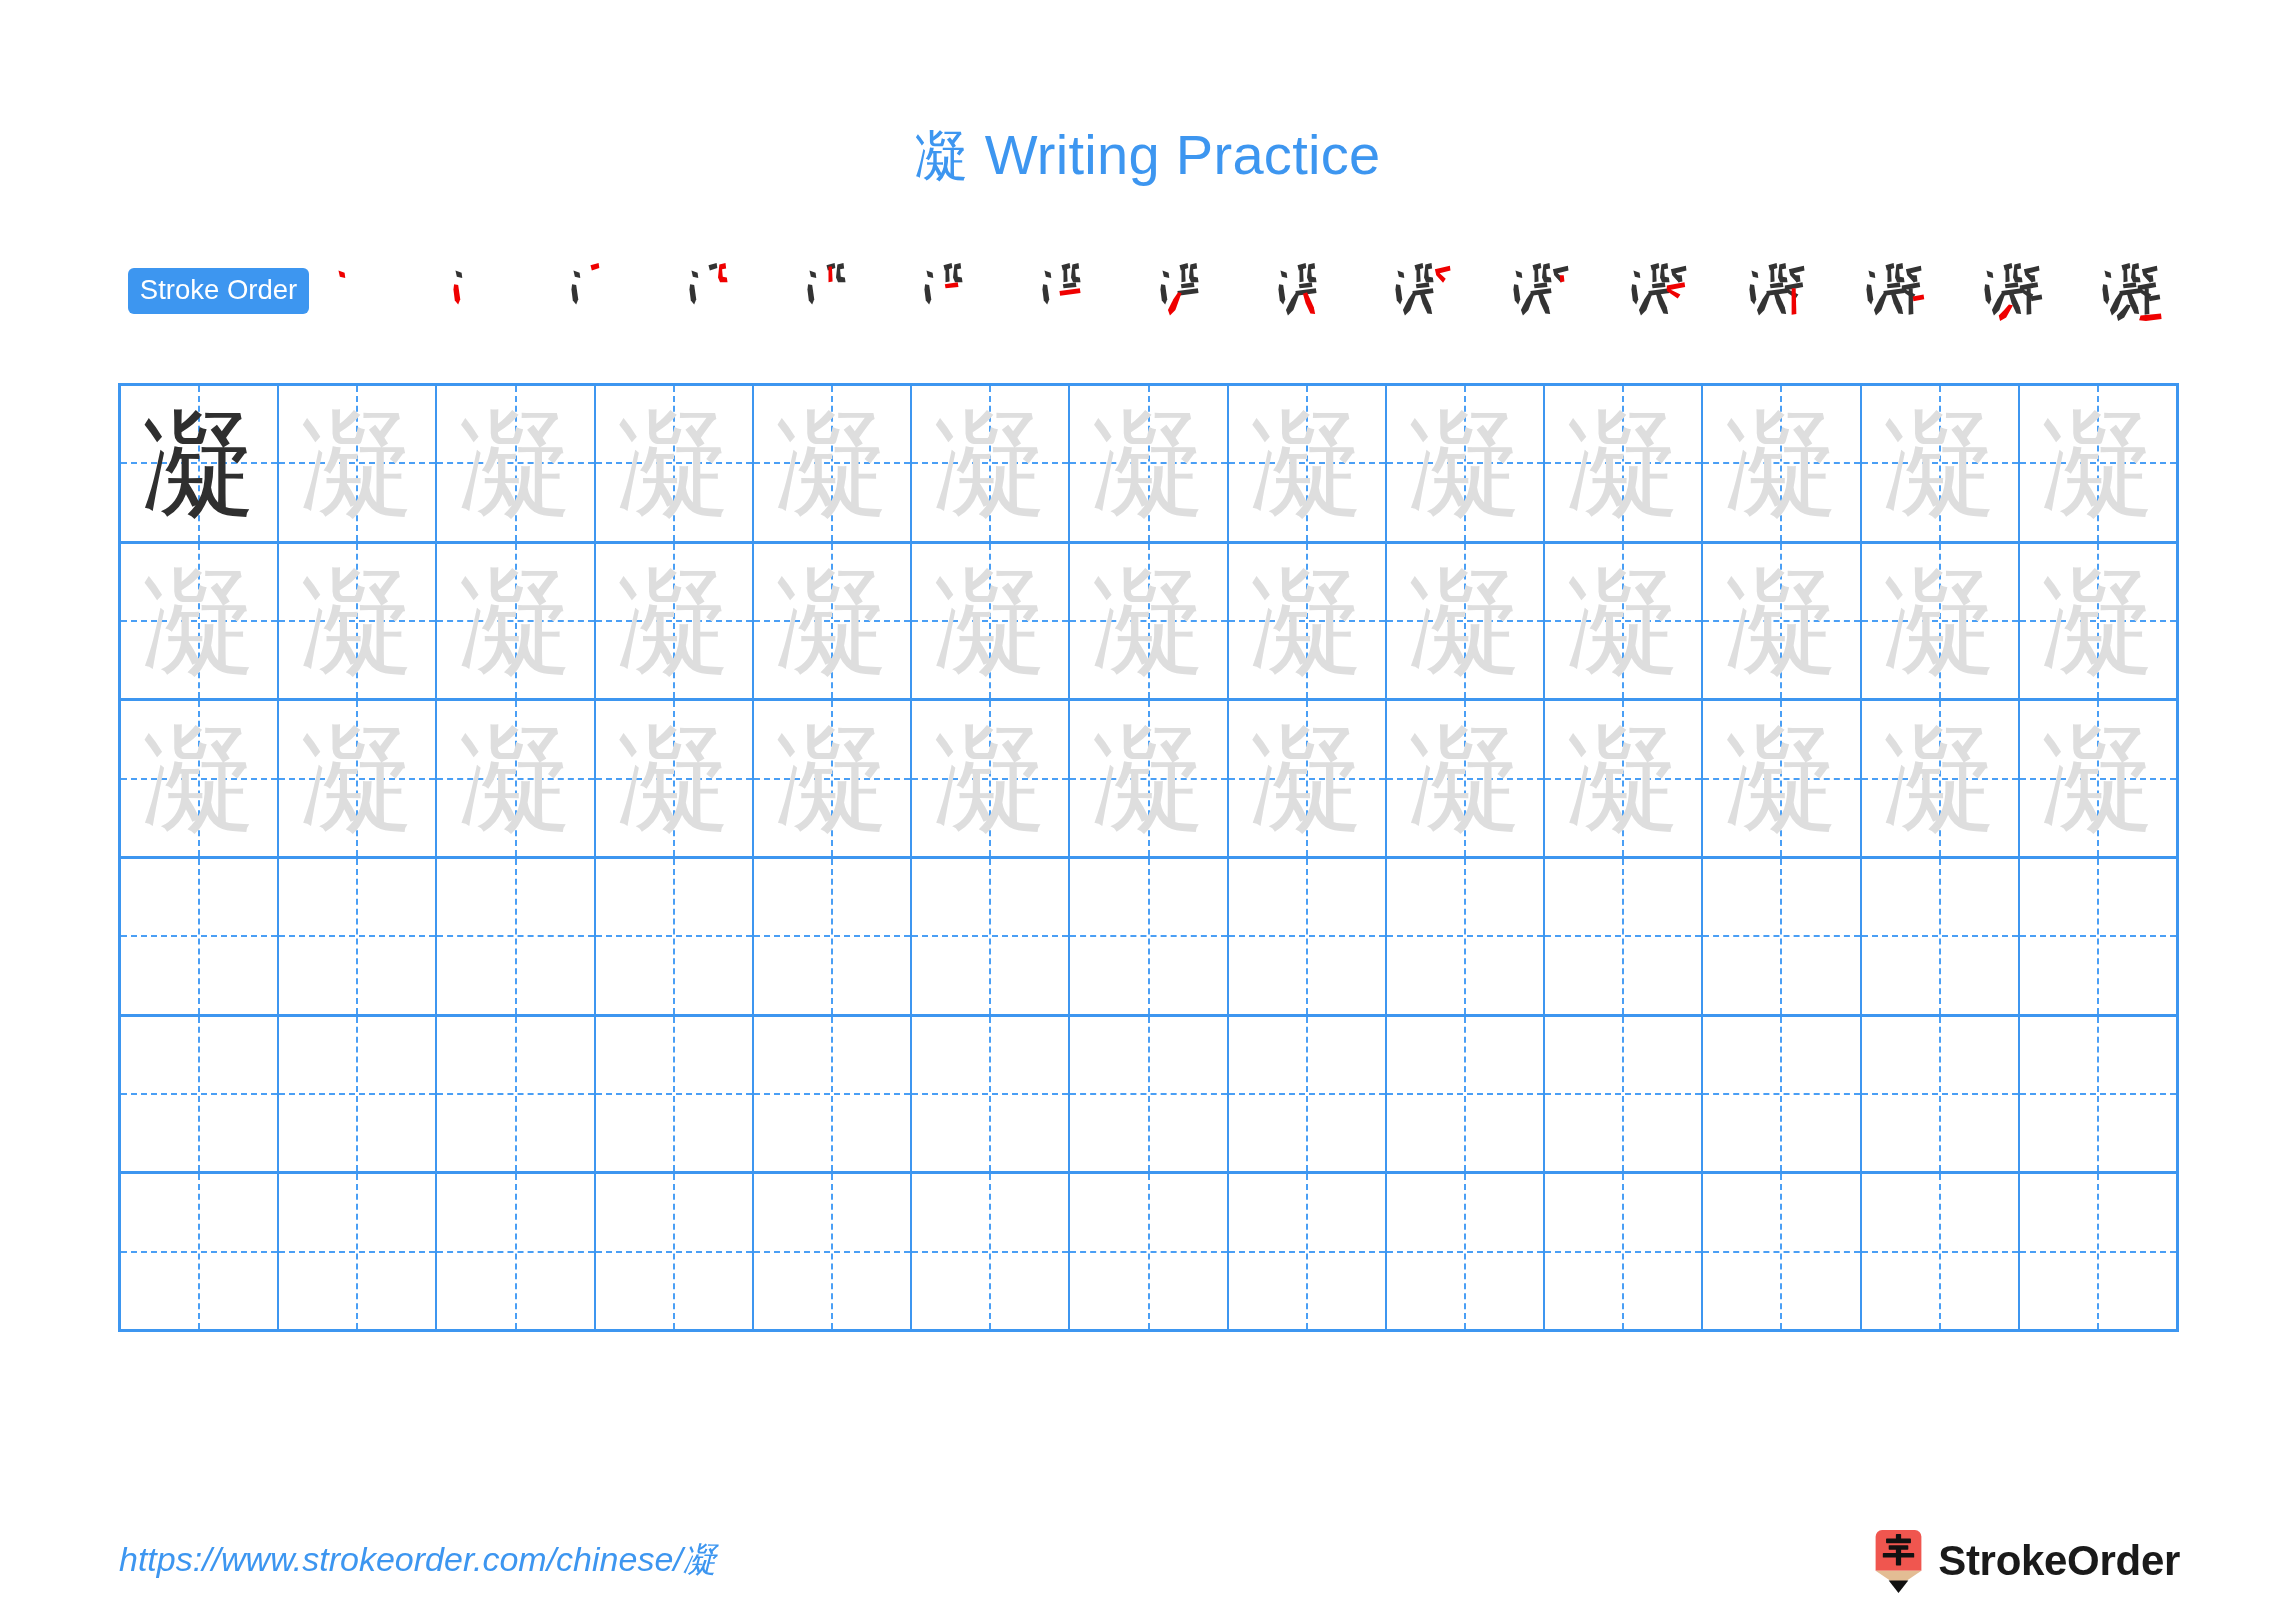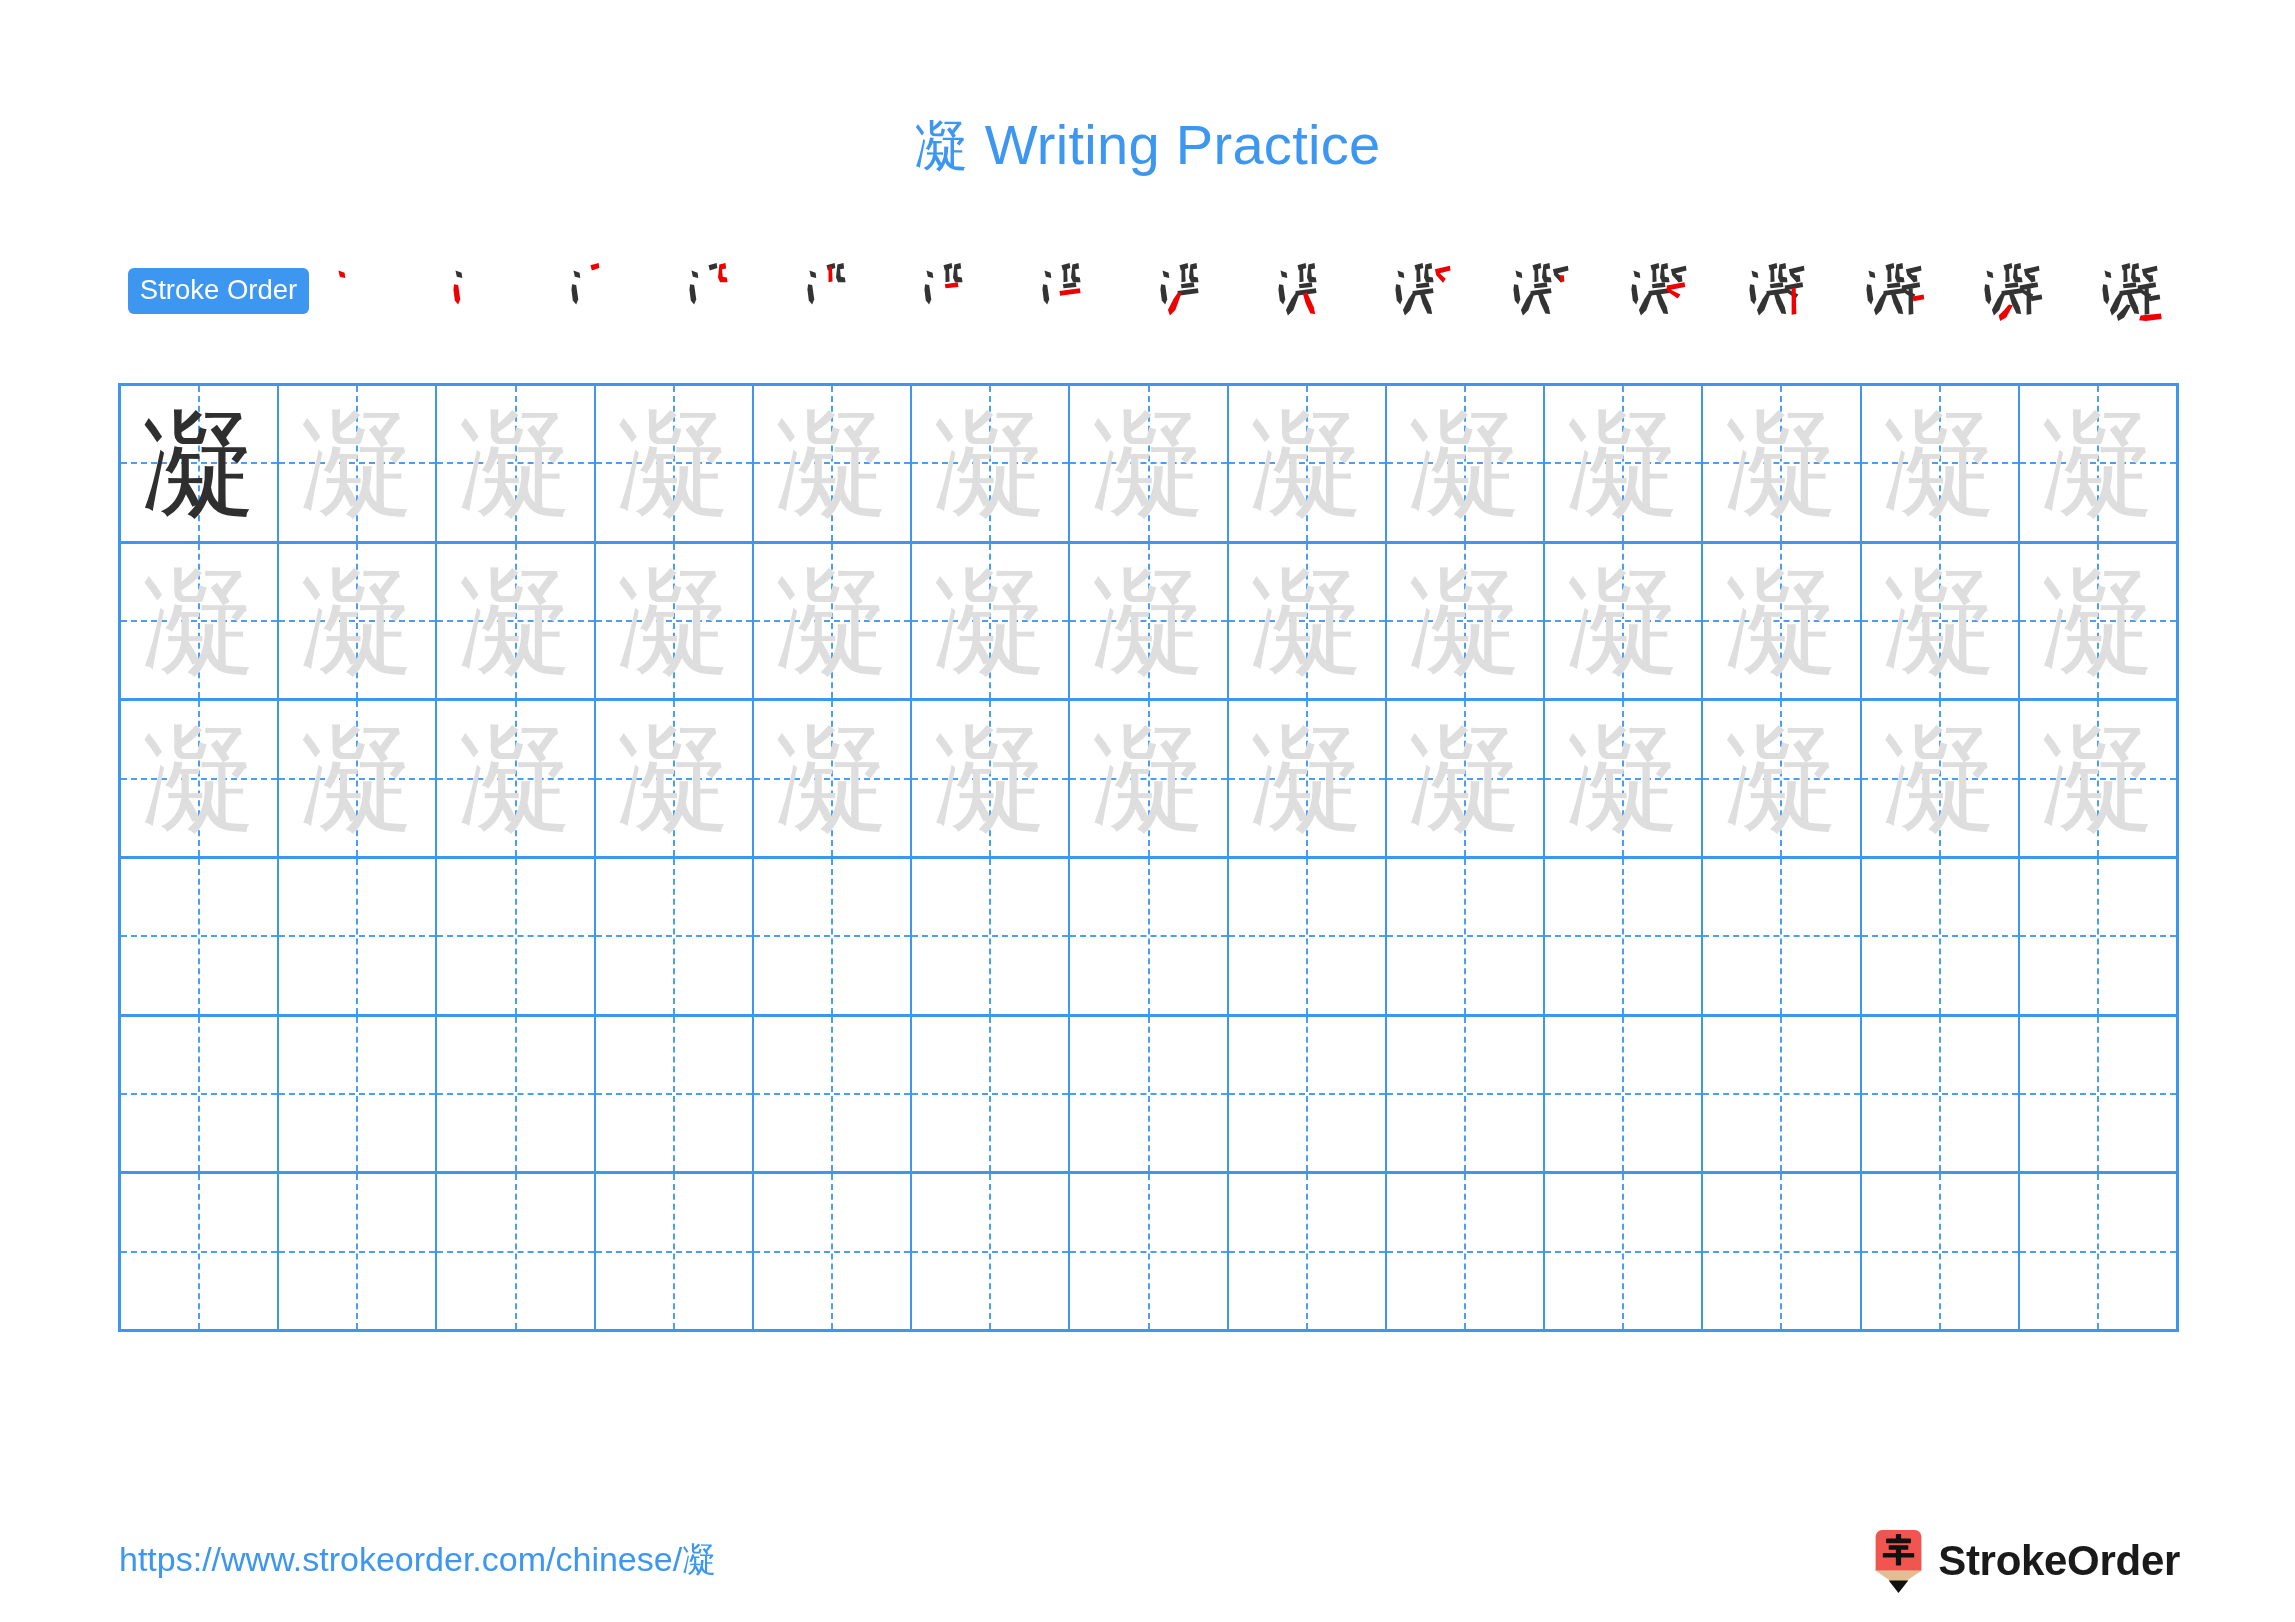--- a/index.html
+++ b/index.html
@@ -17,21 +17,21 @@
   }
 
   
   #page-title {
     position: absolute;
     top: 110px;
     left: 0;
     width: 100%;
     text-align: center;
     font-size: 56px;
-    line-height: 69px;
+    line-height: 90px;
     color: #3d96f0;
     font-weight: 400;
     letter-spacing: 0.3px;
     white-space: nowrap;
   }
   #page-title .han {
     font-family: "DejaVu Sans", "Liberation Sans", sans-serif;
     font-size: 54px;
   }
 
@@ -151,20 +151,21 @@
   
   #footer-url {
     position: absolute;
     left: 119px;
     top: 1538px;
     font-size: 34px;
     line-height: 42px;
     color: #3d96f0;
     white-space: nowrap;
     text-decoration: none;
+    font-style: italic;
   }
   #footer-brand {
     position: absolute;
     right: 115px;
     top: 1525px;
     height: 72px;
     display: flex;
     align-items: center;
     gap: 14.4px;
   }

